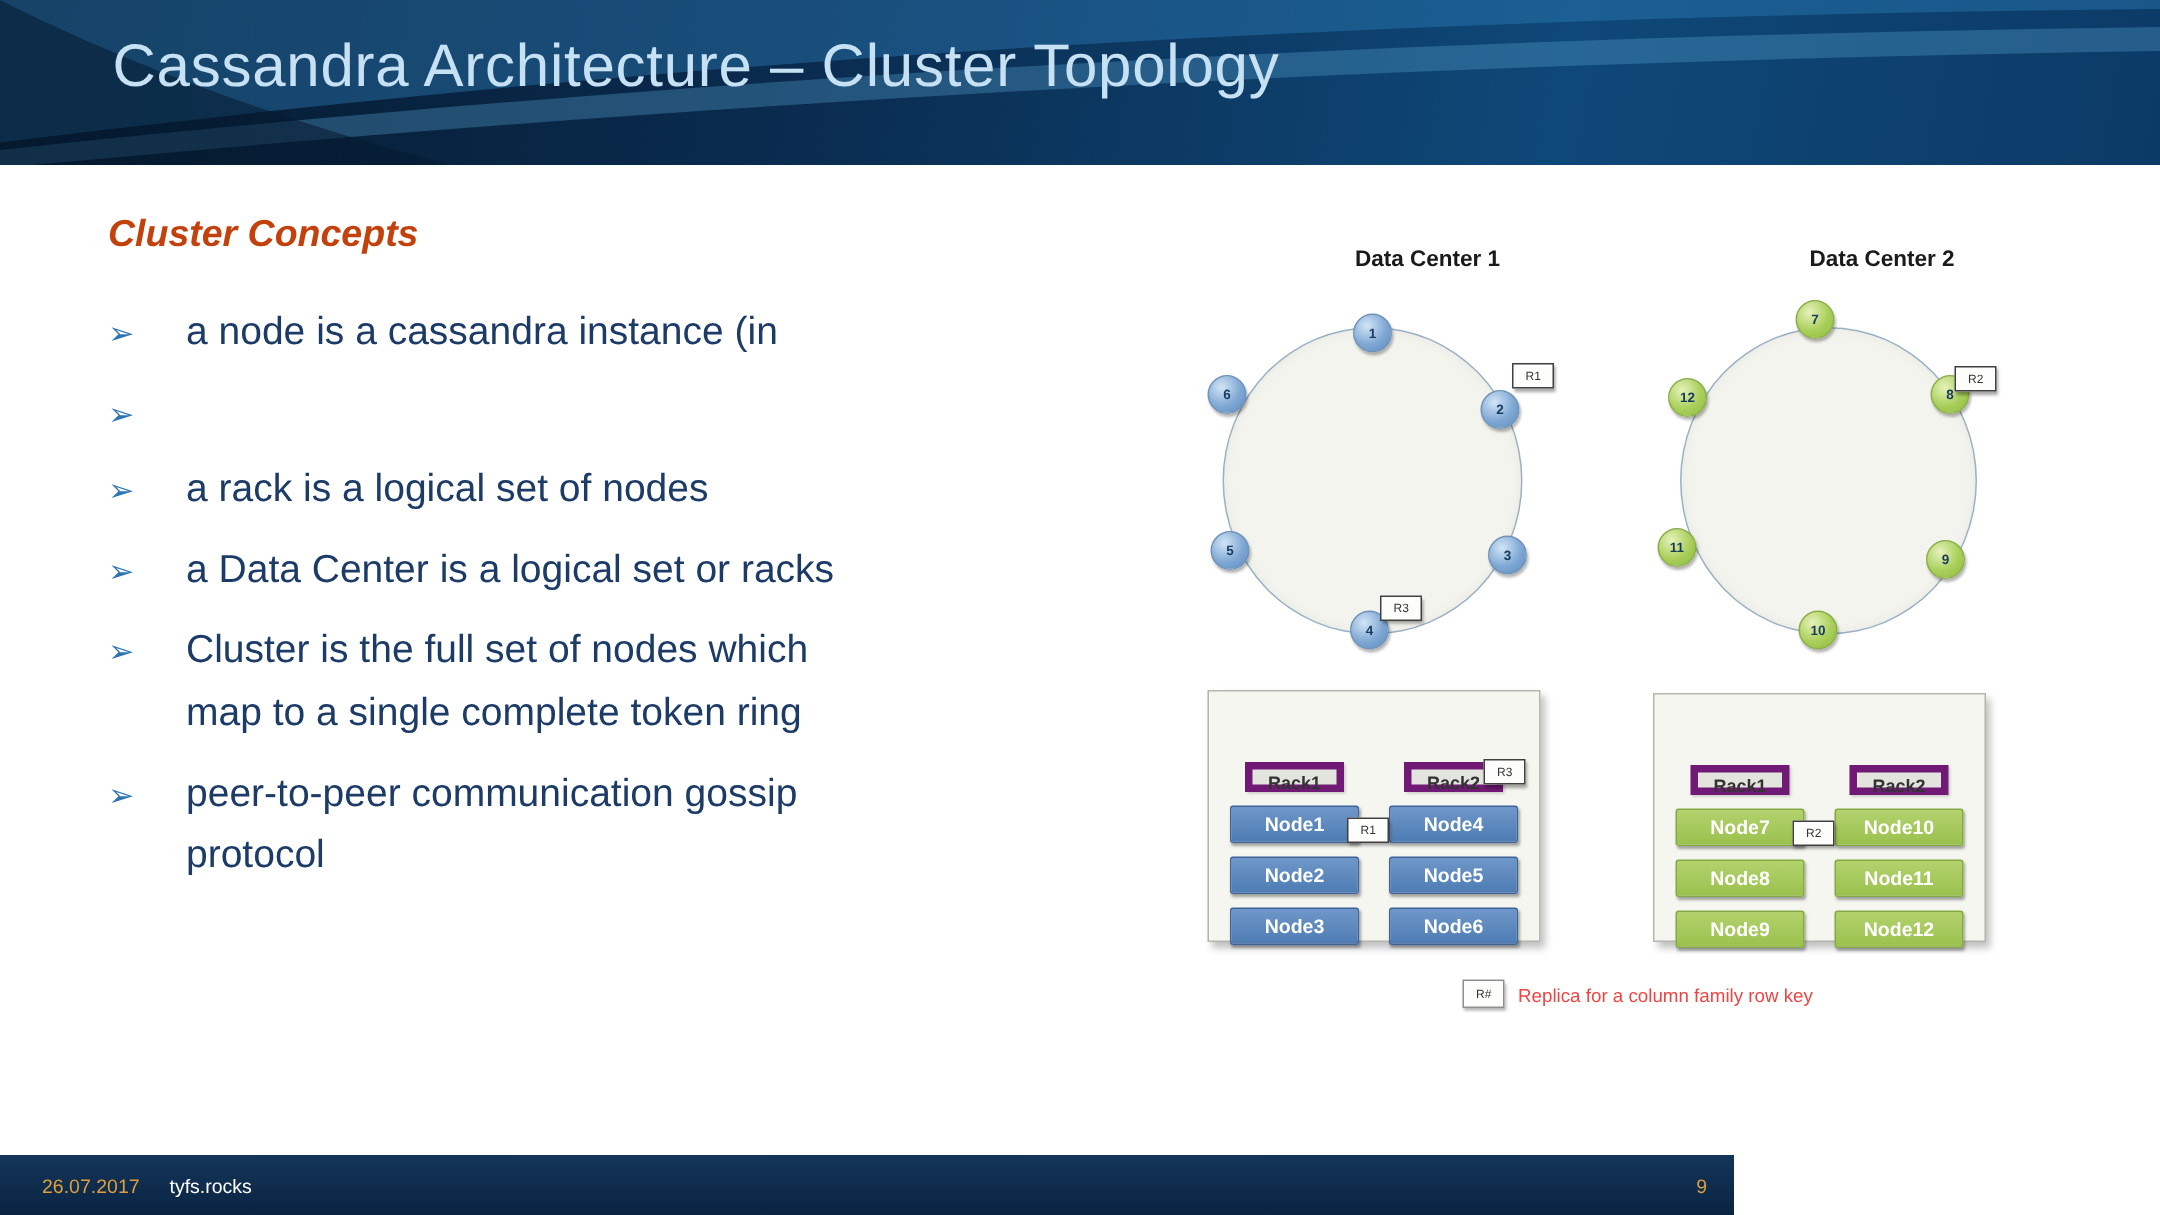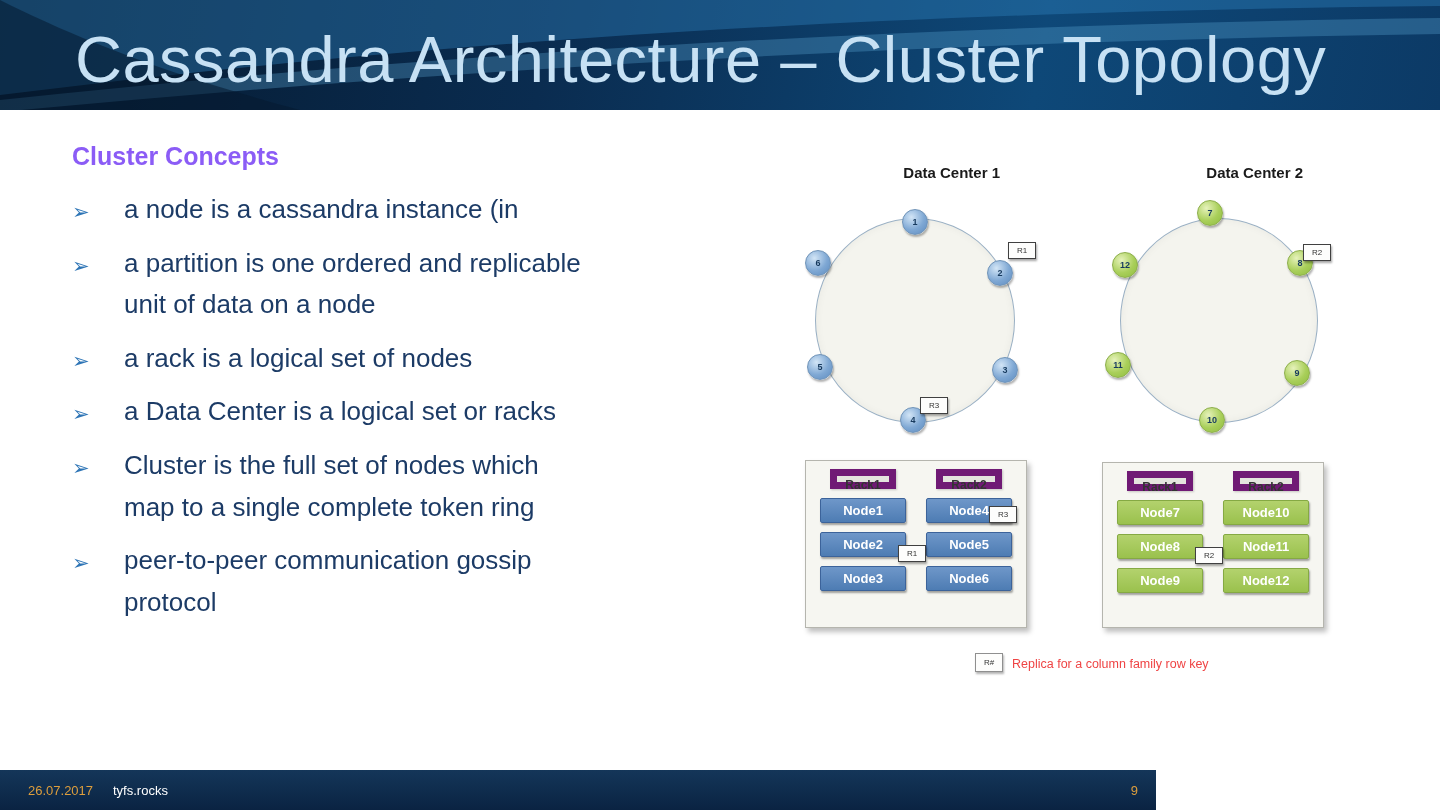--- a/index.html
+++ b/index.html
@@ -3,26 +3,26 @@
 <meta charset="utf-8">
 <style>
   * { box-sizing: border-box; margin: 0; padding: 0; }
   body { background:#ffffff; font-family:"Liberation Sans", sans-serif; }
   .slide { position:relative; width:1440px; height:810px; background:#ffffff; overflow:hidden; }
 
   
   .header { position:absolute; top:0; left:0; width:1440px; height:110px;
     background:linear-gradient(100deg,#05192e 0%,#0a2c50 38%,#0e4878 72%,#0c3a66 100%); }
   .header svg { position:absolute; top:0; left:0; width:100%; height:100%; }
-  .slide-title { position:absolute; left:75px; top:22px; font-size:65px; color:#c7e1f4;
+  .slide-title { position:absolute; left:75px; top:22px; font-size:40px; color:#c7e1f4;
     letter-spacing:0.5px; white-space:nowrap; }
 
   
   .content { position:absolute; left:72px; top:142px; width:680px; color:#1c3b66; }
-  .section-heading { font-size:25px; font-weight:bold; color:#8b5cf6; margin-bottom:18px; }
+  .section-heading { font-size:25px; font-weight:bold; color:#c2410c; margin-bottom:29px;font-style:italic; }
   .bullet { display:flex; margin-bottom:12px; font-size:26px; line-height:1.6; color:#1c3b66; }
   .bullet .arrow { flex:none; width:52px; color:#2e75b6; font-size:21px; padding-top:6px; }
   .bullet .text { width:610px; }
   .b { font-weight:normal; }
 
   
   .diagram { position:absolute; left:790px; top:150px; width:570px; height:560px; }
   .dc-title { position:absolute; width:170px; text-align:right; font-size:15px; font-weight:bold; color:#1a1a1a; }
   .ring { position:absolute; border-radius:50%; background:#f4f4ee; border:1px solid #9ab0c4;
     box-shadow:inset 0 0 8px rgba(0,0,0,0.05); }
@@ -31,23 +31,23 @@
     font-size:9px; font-weight:bold; color:#173a5e; box-shadow:1px 2px 2px rgba(0,0,0,0.3); }
   .blue-node { background:radial-gradient(circle at 35% 30%, #d2e5f6, #7fa8d4 55%, #5d8bbf); border:1px solid #6f93b8; }
   .green-node { background:radial-gradient(circle at 35% 30%, #e6f2bb, #a9cf5a 55%, #8fbc3f); border:1px solid #8cae4a; }
   .replica-tag { position:absolute; background:#fdfdfc; border:1px solid #404040;
     font-size:8px; color:#333; padding:3px 8px; box-shadow:1px 2px 2px rgba(0,0,0,0.35); }
 
   .rack-panel { position:absolute; background:#f6f6f1; border:1px solid #b5b5ae;
     box-shadow:3px 4px 5px rgba(0,0,0,0.25); padding-top:8px; }
   .rack-cols { display:flex; justify-content:center; gap:20px; }
   .rack-col { display:flex; flex-direction:column; align-items:center; }
-  .rack-header { width:66px; height:20px; background:#e4e4de; border:7px solid #701a75;
+  .rack-header { width:66px; height:20px; background:#e4e4de; border:5px solid #701a75;
     font-size:12px; font-weight:bold; color:#333; text-align:center; line-height:18px;
-    margin-bottom:9px; box-shadow:1px 1px 2px rgba(0,0,0,0.2); }
+    margin-bottom:9px; box-shadow:1px 1px 2px rgba(0,0,0,0.2);margin-top:39px; }
   .rack-node { width:86px; height:25px; margin-bottom:9px; font-size:13px; font-weight:bold;
     color:#fff; text-align:center; line-height:24px; border-radius:2px;
     box-shadow:1px 2px 2px rgba(0,0,0,0.35); }
   .blue-box  { background:linear-gradient(#6f97c9,#4d7cb3); border:1px solid #3c639a; }
   .green-box { background:linear-gradient(#b3d26d,#9ac14d); border:1px solid #85a943; }
 
   .legend-badge { position:absolute; background:#fdfdfc; border:1px solid #8f8f8f;
     font-size:8px; color:#333; padding:4px 8px; box-shadow:1px 2px 2px rgba(0,0,0,0.3); }
   .legend-text { position:absolute; font-size:12.5px; color:#ef4444; }
 
@@ -75,21 +75,20 @@
   <div class="content">
     <div class="section-heading">Cluster Concepts</div>
 
     <div class="bullet">
       <span class="arrow">➢</span>
       <span class="text"><span class="b">a node</span><span> is a cassandra instance (in</span><br></span>
     </div>
 
     <div class="bullet">
       <span class="arrow">➢</span>
-      <span class="text"><span class="b">a partition</span><span> is one ordered and replicable</span><br><span>unit of data on a node</span></span>
     </div>
 
     <div class="bullet">
       <span class="arrow">➢</span>
       <span class="text"><span class="b">a rack</span><span> is a logical set of nodes</span></span>
     </div>
 
     <div class="bullet">
       <span class="arrow">➢</span>
       <span class="text"><span class="b">a Data Center</span><span> is a logical set or racks</span></span>

